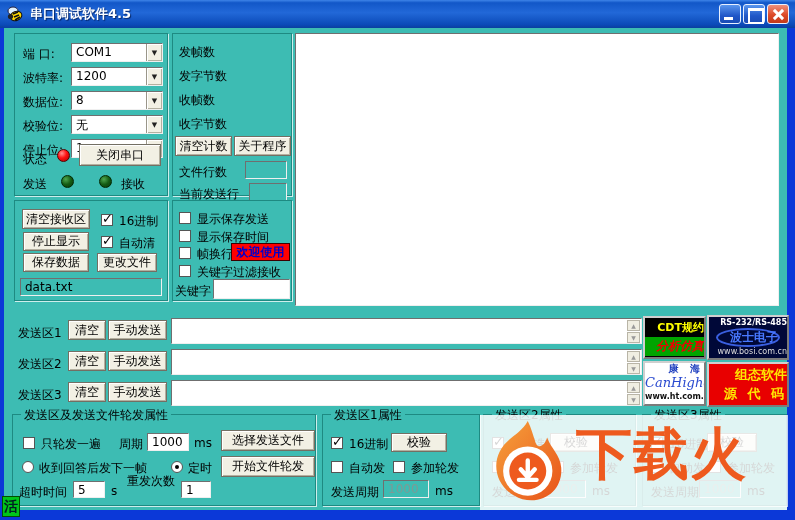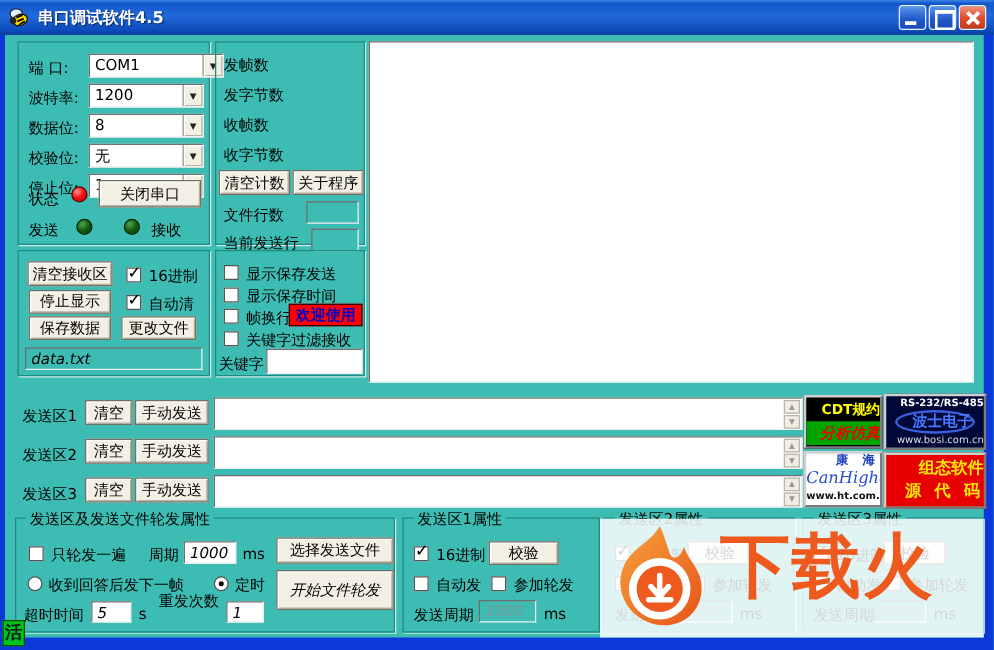--- a/index.html
+++ b/index.html
@@ -31,21 +31,21 @@
   .client{ position:absolute; left:4px; top:28px; width:783px; height:482px; background:#3DBCB3; }
   .panel{ position:absolute; border:1px solid #1E8A82; box-shadow:1px 1px 0 rgba(255,255,255,.75); }
   .group-title{ position:absolute; top:-8px; left:8px; background:#3DBCB3; padding:0 3px;
     font-size:12px; color:#000; white-space:nowrap; }
   .lbl{ position:absolute; font-size:12px; color:#000; white-space:nowrap; }
   .btn{ position:absolute; background:#F2F0E4; border:1px solid #736F63; color:#000;
     box-shadow:inset 1px 1px 0 #fff, inset -1px -1px 0 #b4b0a0;
     font-size:12px; display:flex; align-items:center; justify-content:center; white-space:nowrap; cursor:default; }
   .sunken{ position:absolute; background:#fff; border:1px solid;
     border-color:#6f6f6f #efefef #efefef #6f6f6f; font-size:12px; color:#000;
-    padding:1px 4px; white-space:nowrap; overflow:hidden;font-style:italic; }
+    padding:1px 4px; white-space:nowrap; overflow:hidden; }
   .sunken.teal{ background:#3DBCB3; }
   .sunken.disabled{ background:#3DBCB3; color:#7d9a96; }
   .combo{ position:absolute; height:19px; background:#fff; border:1px solid;
     border-color:#6f6f6f #efefef #efefef #6f6f6f; display:flex; }
   .combo-val{ flex:1; font-size:12px; padding:1px 4px; color:#000; white-space:nowrap; overflow:hidden; }
   .combo-btn{ width:16px; background:#F2F0E4; border-left:1px solid #9a9689;
     box-shadow:inset 1px 1px 0 #fff, inset -1px -1px 0 #b4b0a0;
     font-size:7px; color:#222; display:flex; align-items:center; justify-content:center; }
   .cb{ position:absolute; width:12px; height:12px; background:#fff;
     border:1px solid #555; }
@@ -85,21 +85,21 @@
   <span class="title-text">串口调试软件4.5</span>
   <span class="winbtn minb"></span>
   <span class="winbtn maxb"></span>
   <span class="winbtn closeb"></span>
 </div>
 
 <div class="client">
 
   <div class="panel" style="left:10px;top:5px;width:154px;height:163px;">
     <span class="lbl" style="left:8px;top:12px;">端  口:</span>
-    <span class="combo" style="left:56px;top:9px;width:108px;">
+    <span class="combo" style="left:56px;top:9px;width:92px;">
       <span class="combo-val">COM1</span>
       <span class="combo-btn">
           <span>▼</span>
         </span>
     </span>
     <span class="lbl" style="left:8px;top:36px;">波特率:</span>
     <span class="combo" style="left:56px;top:33px;width:92px;">
       <span class="combo-val">1200</span>
       <span class="combo-btn">
           <span>▼</span>
@@ -243,21 +243,21 @@
     <span class="lbl" style="left:106px;top:21px;">周期</span>
     <span class="sunken" style="left:134px;top:18px;width:42px;height:18px;">1000</span>
     <span class="lbl" style="left:181px;top:21px;">ms</span>
     <span class="btn" style="left:208px;top:15px;width:94px;height:21px;">选择发送文件</span>
     <span class="radio" style="left:9px;top:46px;"></span>
     <span class="lbl" style="left:26px;top:45px;">收到回答后发下一帧</span>
     <span class="radio" style="left:158px;top:46px;">
         <span class="dot"></span>
       </span>
     <span class="lbl" style="left:175px;top:45px;">定时</span>
-    <span class="btn" style="left:208px;top:41px;width:94px;height:32px;font-style:italic;">开始文件轮发</span>
+    <span class="btn" style="left:208px;top:41px;width:94px;height:21px;">开始文件轮发</span>
     <span class="lbl" style="left:6px;top:69px;">超时时间</span>
     <span class="sunken" style="left:60px;top:66px;width:32px;height:17px;">5</span>
     <span class="lbl" style="left:98px;top:69px;">s</span>
     <span class="lbl" style="left:114px;top:58px;">重发次数</span>
     <span class="sunken" style="left:168px;top:66px;width:30px;height:17px;">1</span>
   </div>
 
   <div class="panel" style="left:318px;top:386px;width:158px;height:92px;">
     <span class="group-title">发送区1属性</span>
     <span class="cb" style="left:8px;top:22px;">

